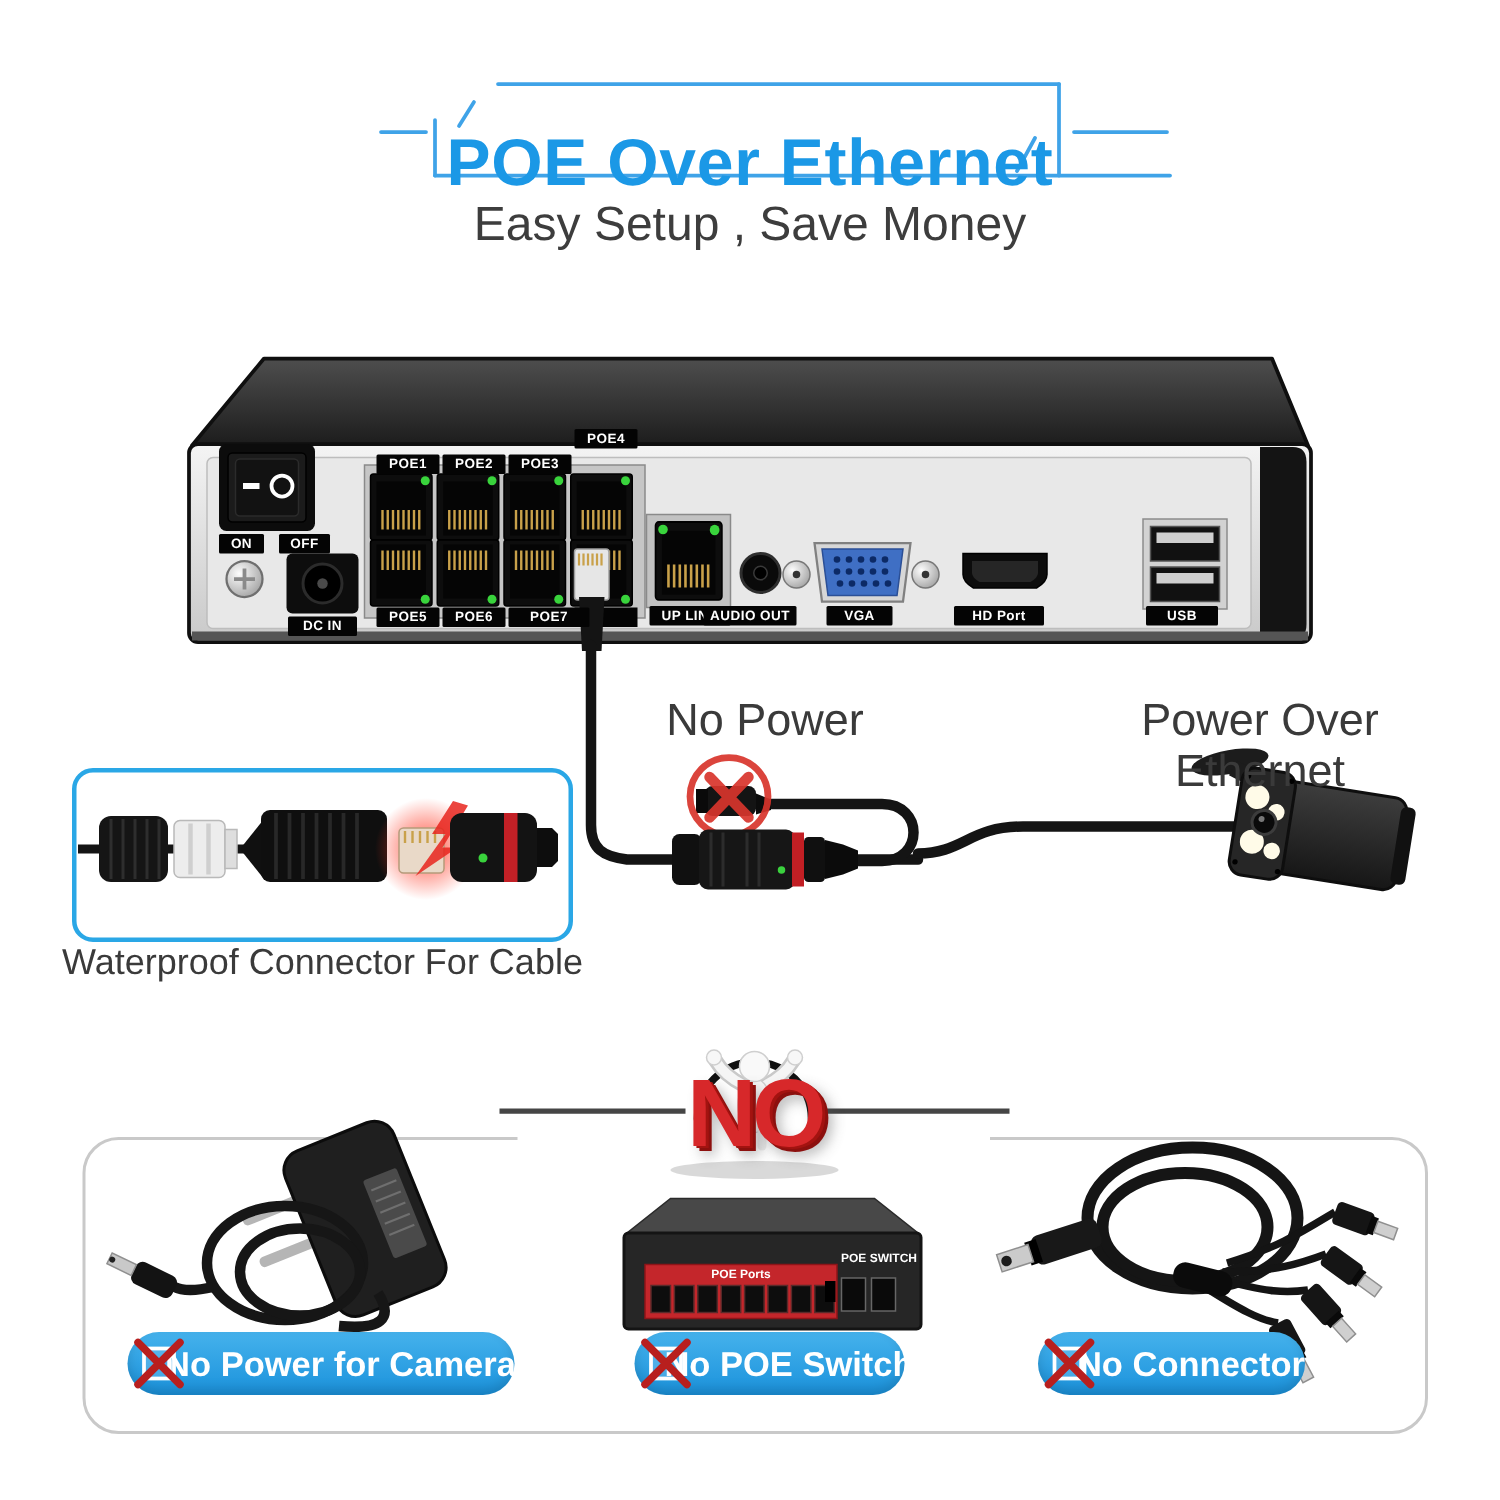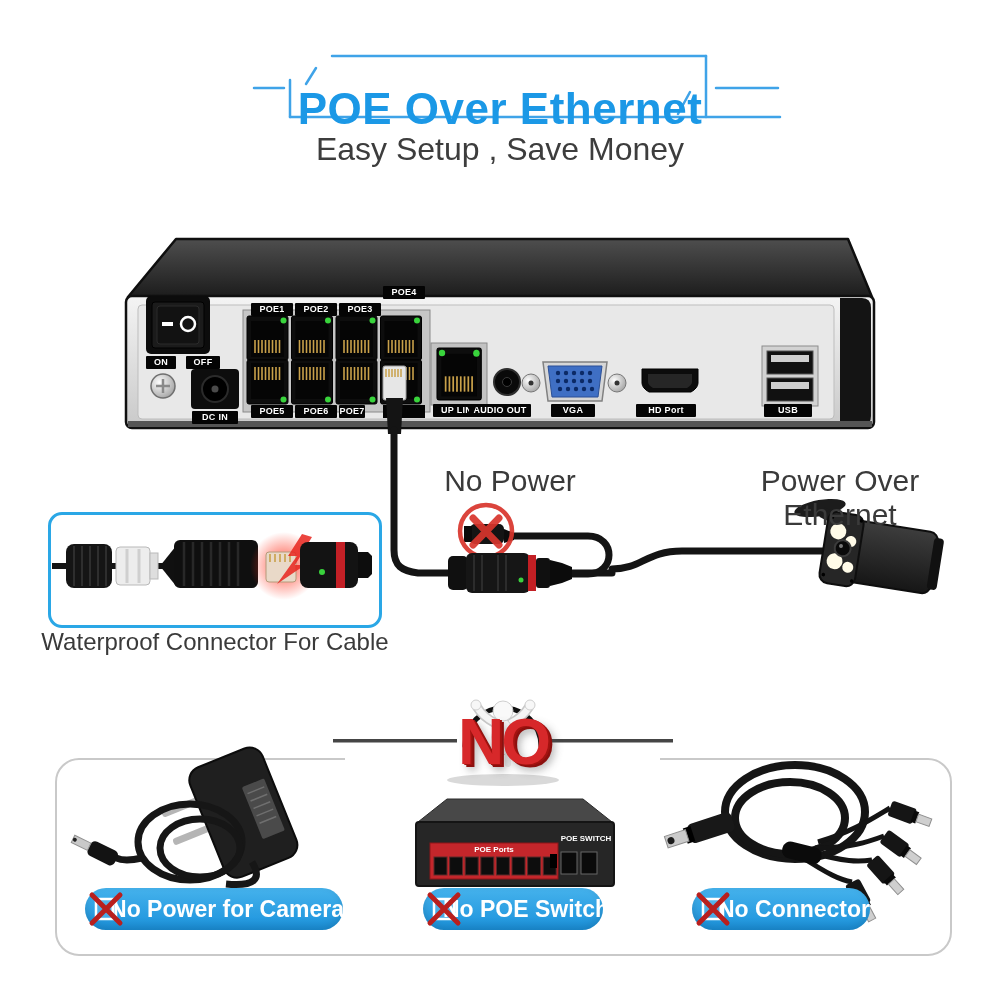--- a/index.html
+++ b/index.html
@@ -388,21 +388,21 @@
 
   <div class="abs tag" style="left:146px;top:356px;width:30px;">ON</div>
   <div class="abs tag" style="left:186px;top:356px;width:34px;">OFF</div>
   <div class="abs tag" style="left:192px;top:411px;width:46px;">DC IN</div>
   <div class="abs tag" style="left:251px;top:303px;width:42px;">POE1</div>
   <div class="abs tag" style="left:295px;top:303px;width:42px;">POE2</div>
   <div class="abs tag" style="left:339px;top:303px;width:42px;">POE3</div>
   <div class="abs tag" style="left:383px;top:286px;width:42px;">POE4</div>
   <div class="abs tag" style="left:251px;top:405px;width:42px;">POE5</div>
   <div class="abs tag" style="left:295px;top:405px;width:42px;">POE6</div>
-  <div class="abs tag" style="left:339px;top:405px;width:26px;">POE7</div>
+  <div class="abs tag" style="left:339px;top:405px;width:54px;">POE7</div>
   <div class="abs tag" style="left:433px;top:404px;width:54px;">UP LINK</div>
   <div class="abs tag" style="left:469px;top:404px;width:62px;">AUDIO OUT</div>
   <div class="abs tag" style="left:551px;top:404px;width:44px;">VGA</div>
   <div class="abs tag" style="left:636px;top:404px;width:60px;">HD Port</div>
   <div class="abs tag" style="left:764px;top:404px;width:48px;">USB</div>
 
   <div class="abs caption" style="left:425px;top:464px;width:170px;">No Power</div>
   <div class="abs caption" style="left:712px;top:464px;width:256px;">Power Over Ethernet</div>
   <div class="abs caption" style="left:30px;top:628px;width:370px;font-size:24px;">Waterproof Connector For Cable</div>
 

